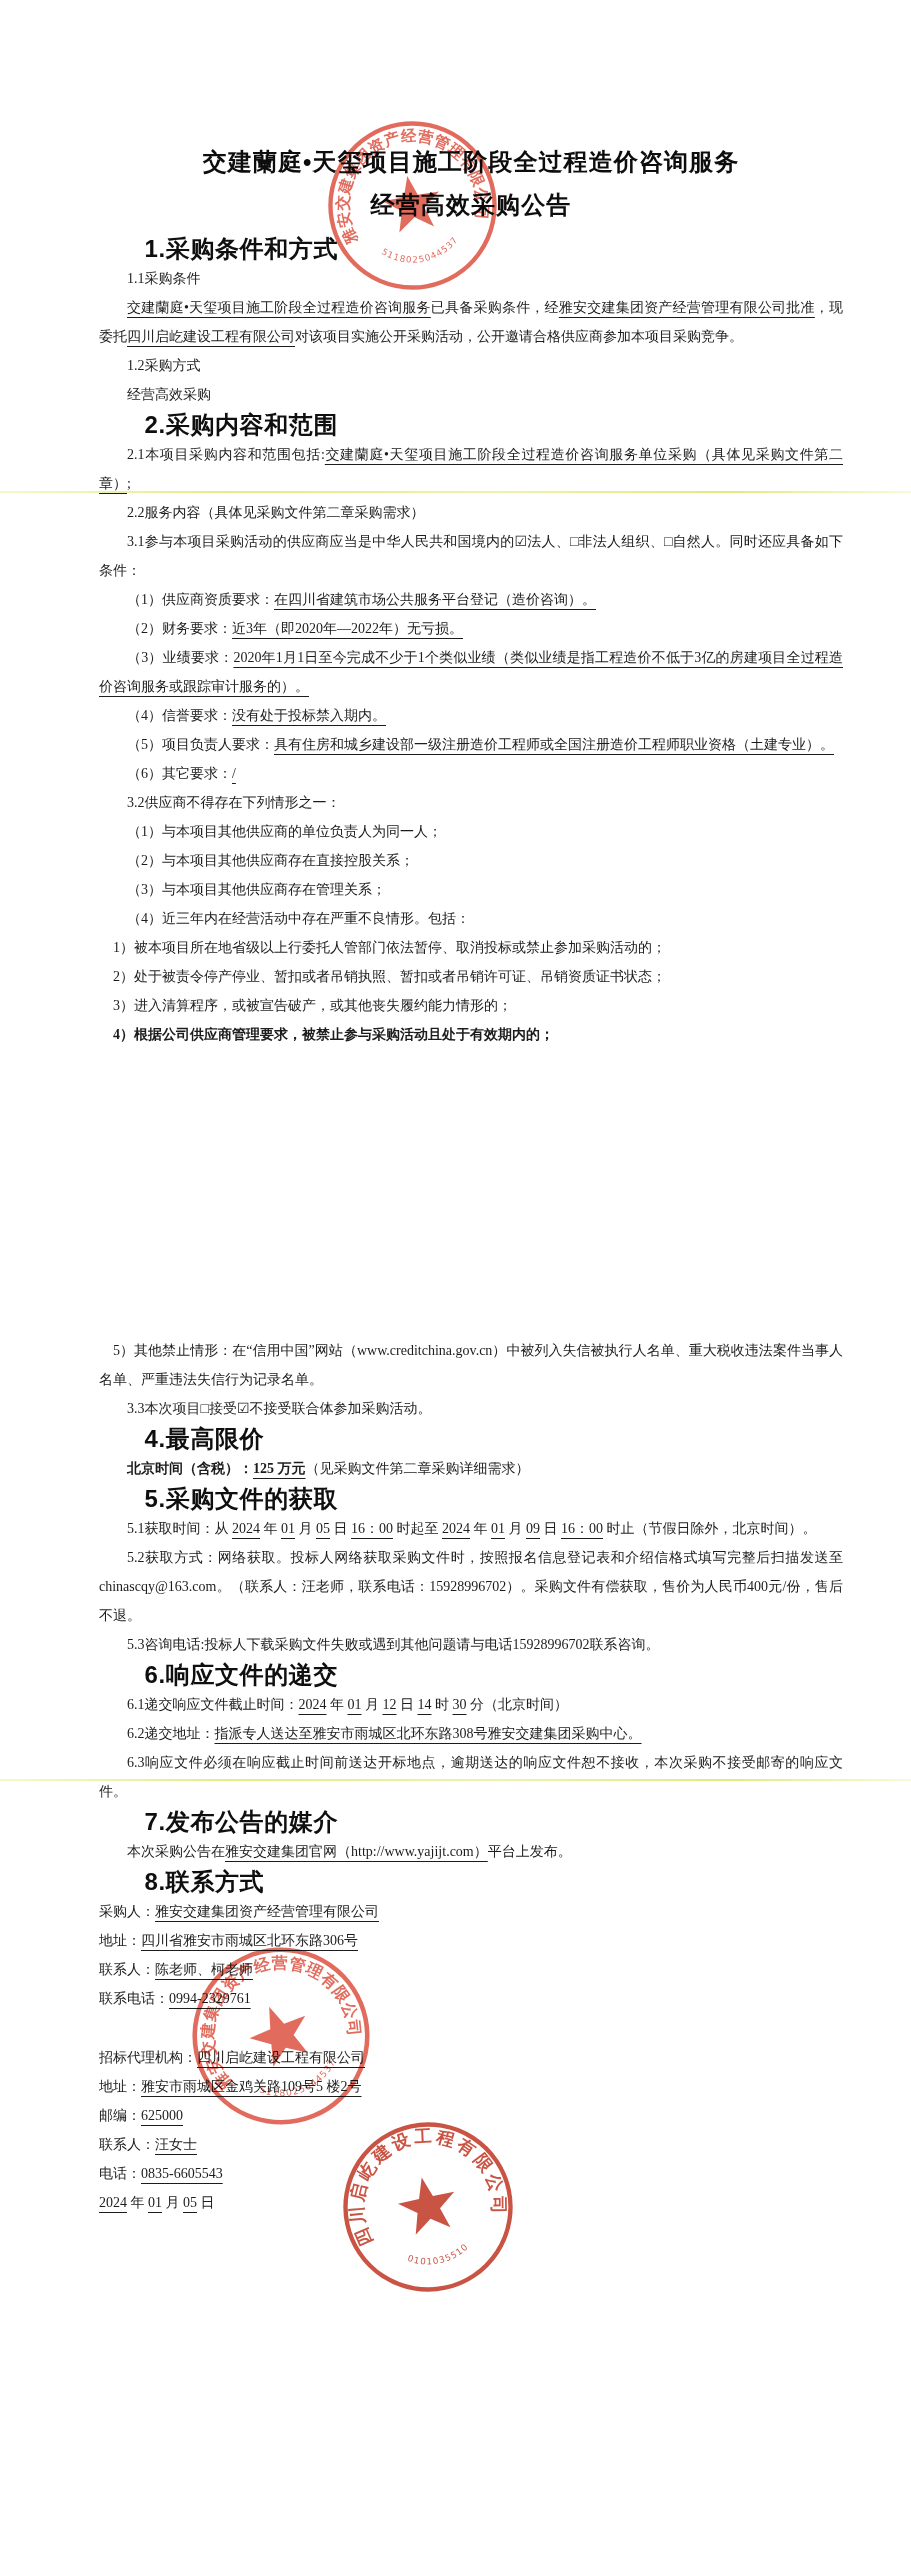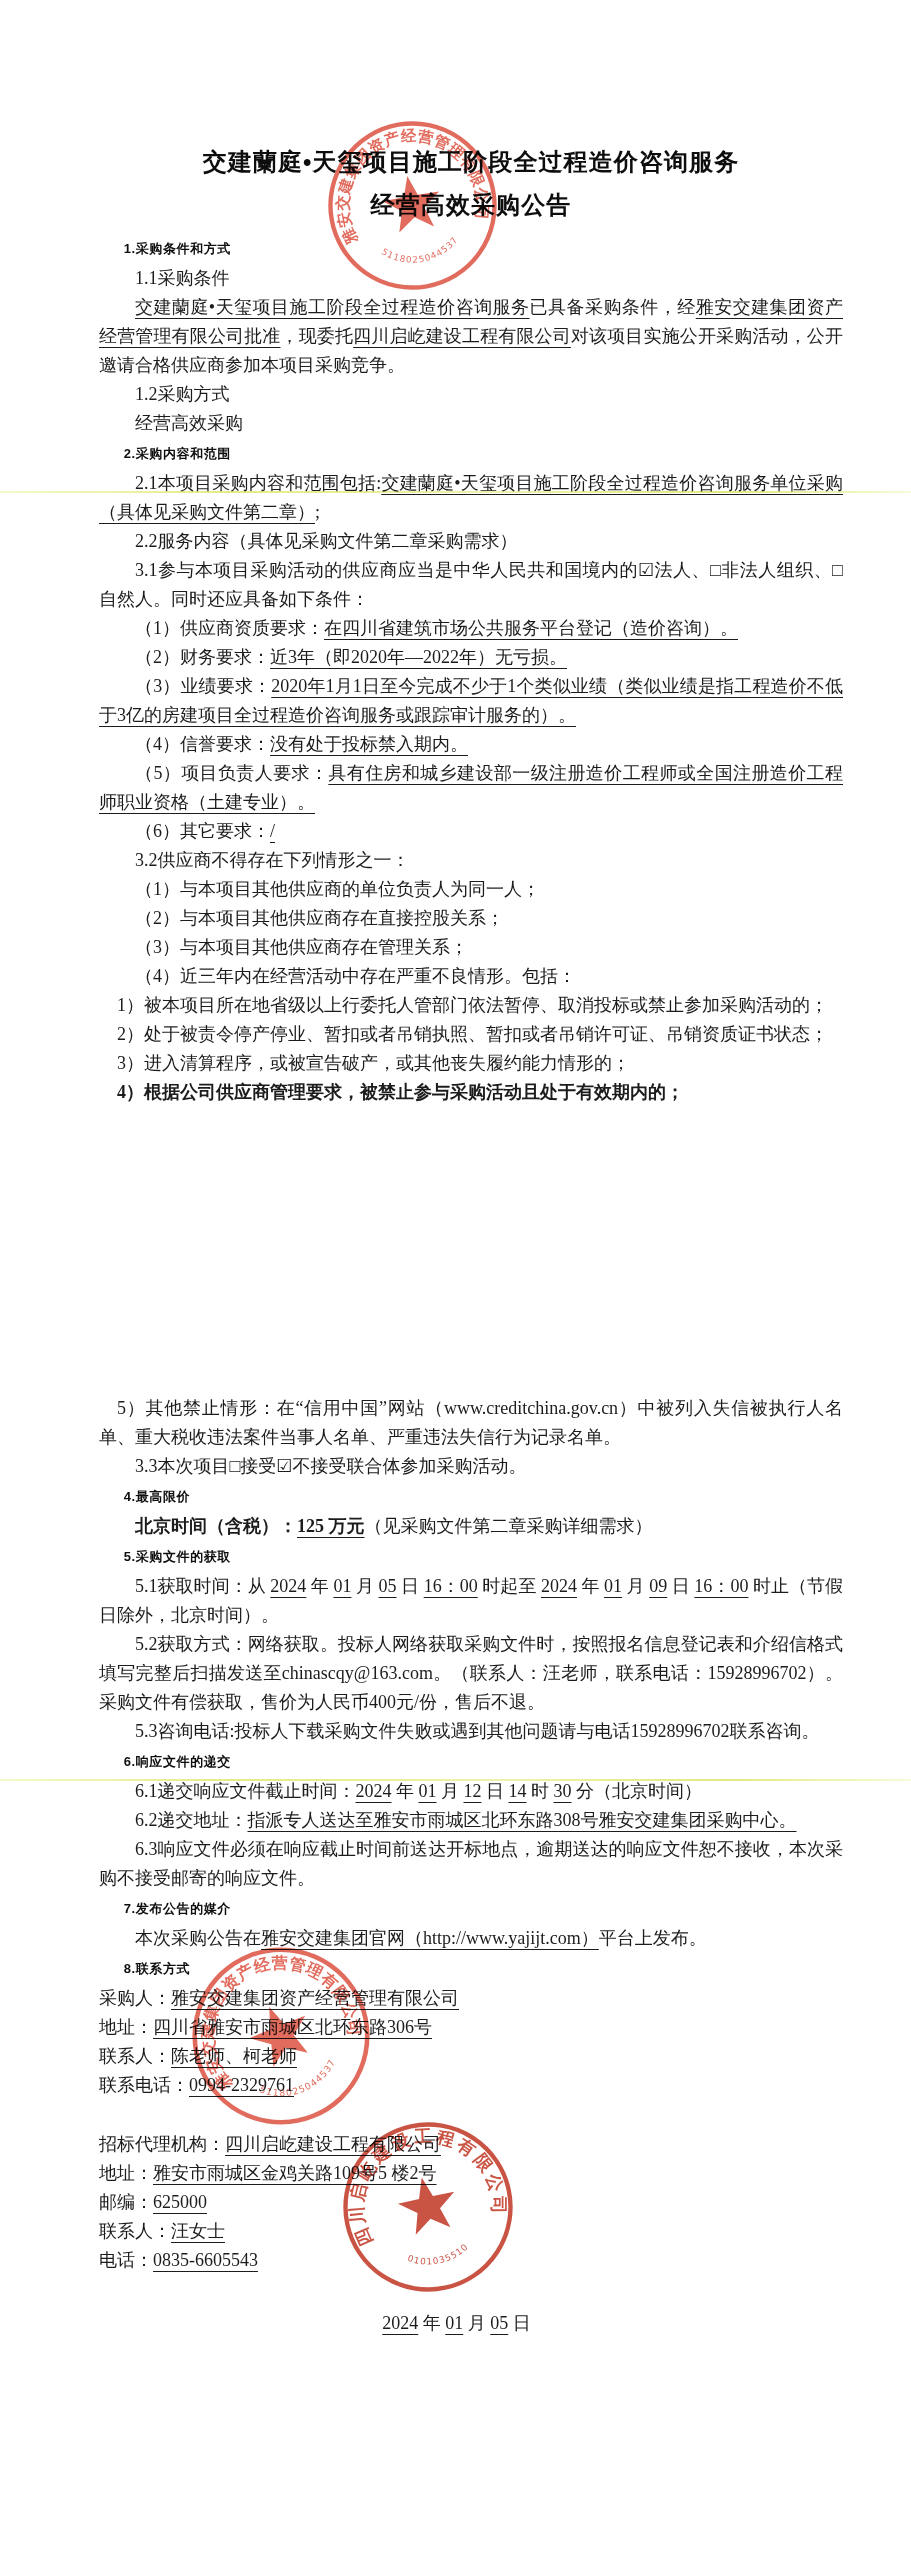--- a/index.html
+++ b/index.html
@@ -11,48 +11,48 @@
     background:#ffffff;
     overflow:hidden;
     font-family:"Liberation Serif","DejaVu Serif",serif;
     color:#1c1c1c;
   }
   .content{
     position:relative;
     padding:140px 68px 0 99px;
     z-index:2;
   }
-  p{margin:0;font-size:18px;line-height:29px;text-align:justify;}
+  p{margin:0;font-size:14px;line-height:29px;text-align:justify;}
   .ind{text-indent:2em;}
   .ind1{text-indent:1em;}
   .u{text-decoration:underline;text-underline-offset:4.6px;text-decoration-thickness:0.9px;}
   .b{font-weight:bold;}
   .h{
     font-family:"Liberation Sans","DejaVu Sans",sans-serif;
     font-weight:bold;
-    font-size:13px;
+    font-size:24px;
     line-height:31px;
     text-indent:1.9em;
     color:#0f0f0f;
     margin:0;
     letter-spacing:0.6px;
   }
   .title-line{
     font-family:"Liberation Sans","DejaVu Sans",sans-serif;
     font-weight:bold;
     font-size:24px;
     line-height:43px;
     text-align:center;
     letter-spacing:1.1px;
     color:#0d0d0d;
   }
   .title-block{margin-bottom:6.9px;}
   .gap-pagebreak{margin-bottom:287px !important;font-weight:bold;}
   .gap-agent{margin-top:30px !important;}
-  .date-line{text-align:center;padding-right:29px;margin-top:34px;}
+  .date-line{text-align:left;padding-right:29px;}
   
   .artifact-line{
     position:absolute;left:0;width:100%;height:2.3px;z-index:1;
     background:linear-gradient(90deg,#f3f8c2 0%,#dfe96f 25%,#e9f19b 55%,#dce768 80%,#f6fad2 100%);
     opacity:.85;
   }
   .artifact-line.a1{top:491px;}
   .artifact-line.a2{top:1779px;}
   
   .stamp{

